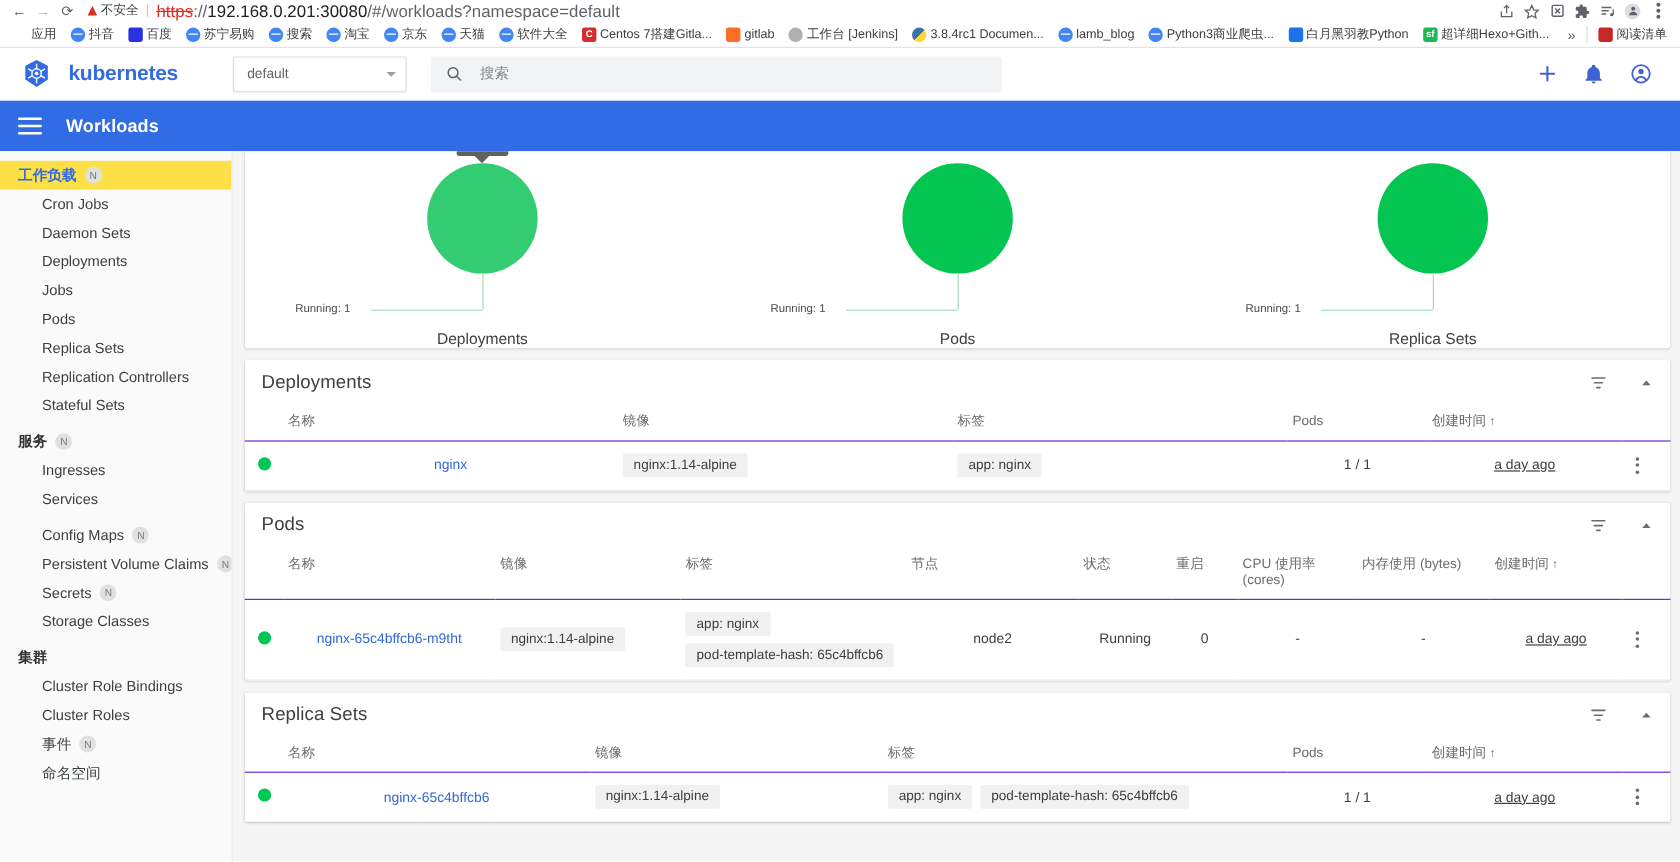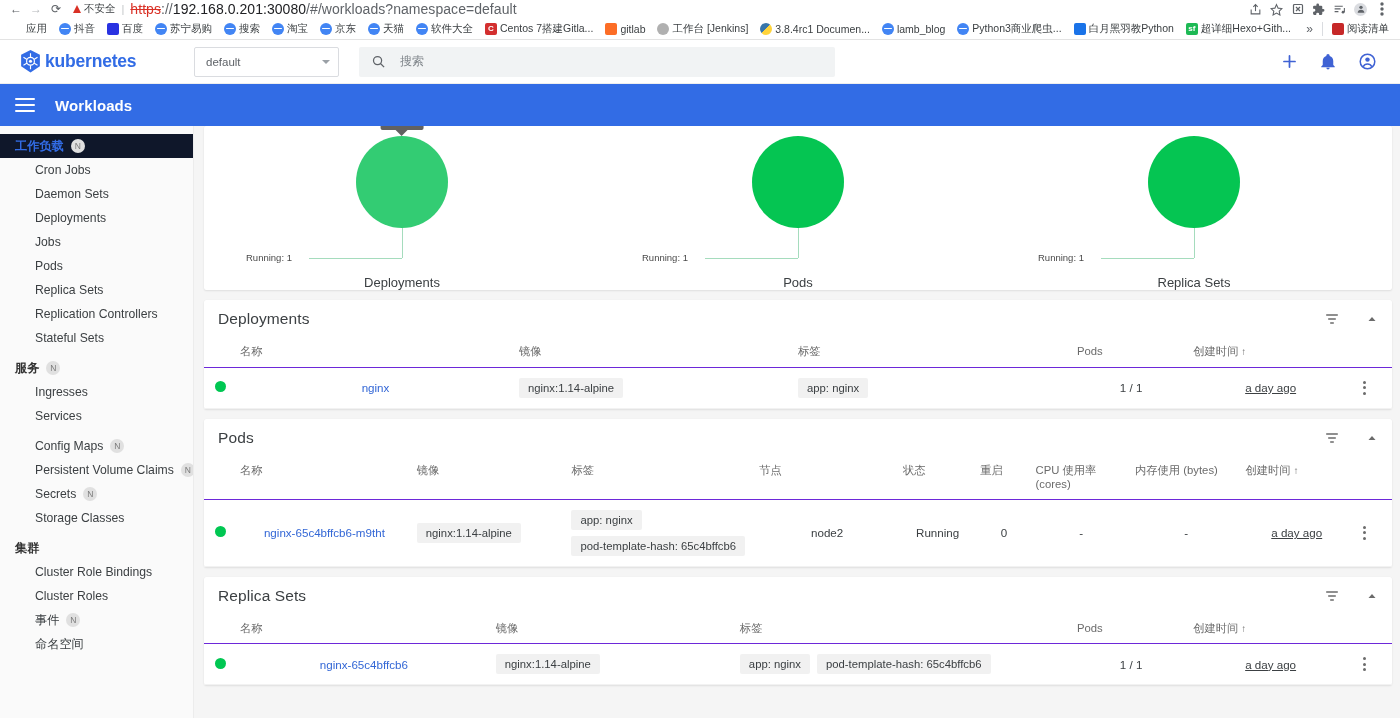--- a/index.html
+++ b/index.html
@@ -88,21 +88,21 @@
   }
   .bm-divider { width: 1px; height: 14px; background: #dadce0; margin: 0 3px; flex: 0 0 1px; }
 
   
   .k8s { width: 1400px; height: 678px; background: #fff; position: relative; }
 
   .k8s-toolbar {
     height: 44px; background: #fff; display: flex; align-items: center;
     padding: 0 16px; border-bottom: 1px solid #eee;
   }
-  .k8s-logo-wrap { display: flex; align-items: center; gap: 2px; width: 178px; padding-left: 2px; }
+  .k8s-logo-wrap { display: flex; align-items: center; gap: 14px; width: 178px; padding-left: 2px; }
   .k8s-logo { width: 25px; height: 25px; }
   .k8s-brand {
     font-size: 17.5px; color: #326ce5; font-weight: 700; letter-spacing: -0.2px;
   }
   .ns-select {
     width: 145px; height: 30px; border: 1px solid #dadce0; border-radius: 2px;
     display: flex; align-items: center; padding: 0 8px 0 11px;
     font-size: 11.5px; color: #5f6368; cursor: pointer; background: #fff;
   }
   .ns-select .ns-val { flex: 1; }
@@ -141,21 +141,21 @@
     height: 24px; display: flex; align-items: center; gap: 7px;
     padding-left: 35px; font-size: 12.2px; color: #333; cursor: pointer;
     white-space: nowrap;
   }
   .nav-item.sub { color: #3c4043; }
   .nav-group {
     height: 24px; display: flex; align-items: center; gap: 7px;
     padding-left: 15px; font-size: 12.2px; color: #333; font-weight: 700;
     cursor: pointer; white-space: nowrap;
   }
-  .nav-group.active { background: #0f172a; color: #326ce5; padding-left: 15px; }
+  .nav-group.active { background: #fde047; color: #326ce5; padding-left: 15px; }
   .badge-n {
     width: 14px; height: 14px; border-radius: 50%; background: #e0e0e0;
     color: #7a7a7a; font-size: 8.5px; display: flex; align-items: center;
     justify-content: center; font-weight: normal; flex: 0 0 14px;
   }
   .nav-spacer { height: 6px; }
 
   
   .main {
     flex: 1; padding: 0 8px 0 10px; overflow: hidden;

